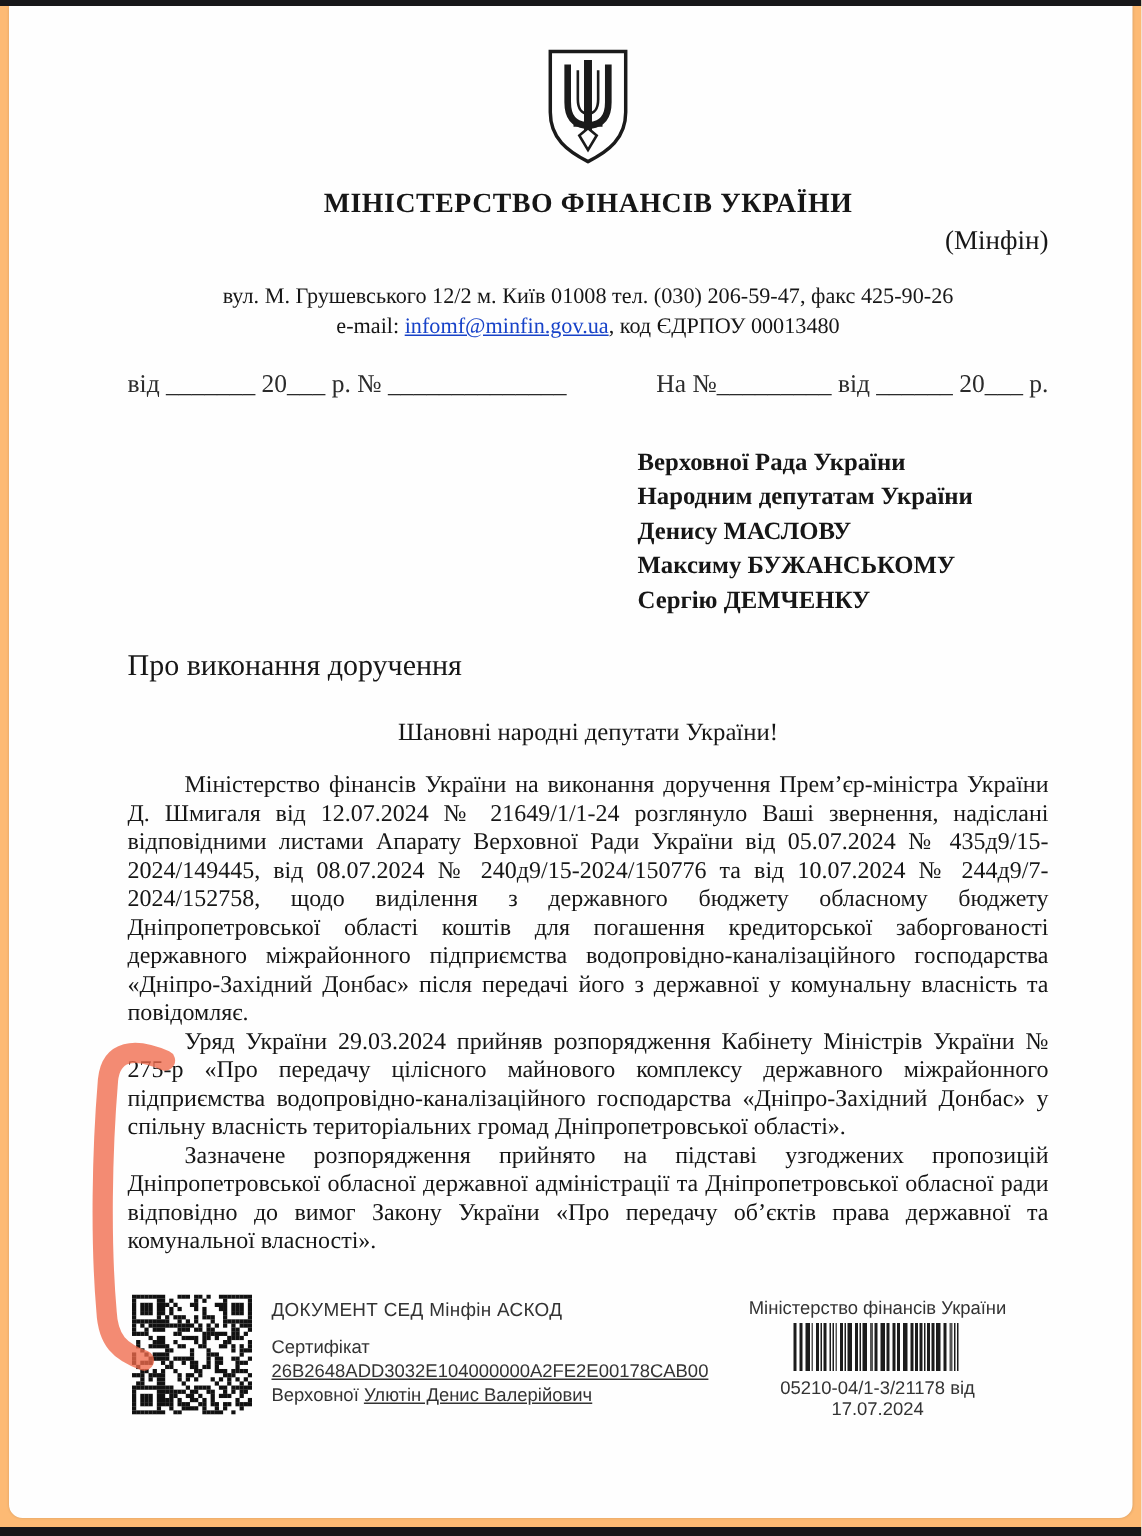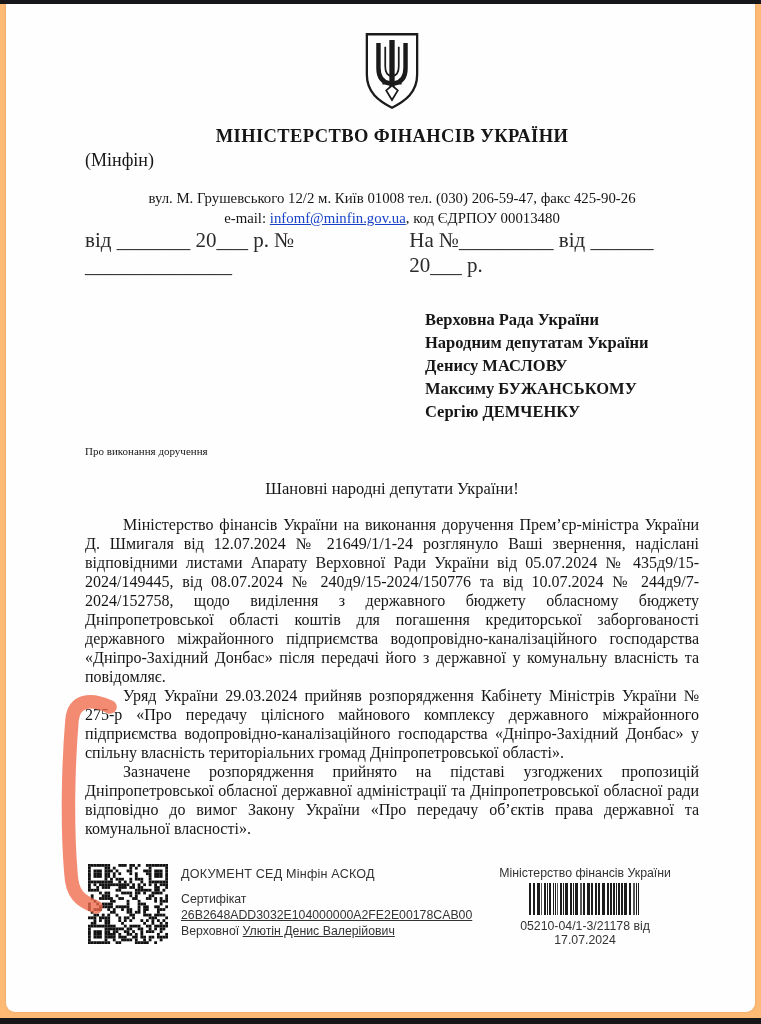--- a/index.html
+++ b/index.html
@@ -6,27 +6,27 @@
   .screen{position:relative;width:761px;height:1024px;overflow:hidden;background:#fdba74;
           font-family:"Liberation Serif", serif;color:#161616;}
   .bar{position:absolute;left:0;width:761px;background:#17171a;z-index:5;}
   .bar.top{top:0;height:4px;}
   .bar.bottom{bottom:0;height:6px;}
   .page{position:absolute;top:4px;left:6px;right:6px;bottom:12px;background:#fefefe;
         border-radius:0 0 9px 9px;box-shadow:0 0 2px rgba(0,0,0,.15);overflow:hidden;}
   .content{position:relative;padding:0 56px 0 79px;}
   .emblem{display:block;margin:28px auto 0;width:58px;height:78px;}
   .title{margin-top:14px;text-align:center;font-weight:bold;font-size:18.5px;line-height:24px;letter-spacing:.4px;}
-  .subtitle{text-align:left;font-size:18px;line-height:24px;}
+  .subtitle{text-align:right;font-size:18px;line-height:24px;}
   .addr{margin-top:16px;text-align:center;font-size:14.8px;line-height:20px;}
   .addr a{color:#1742c8;text-decoration:underline;text-align:center;}
-  .refline{display:flex;justify-content:space-between;font-size:21px;color:#2b2b2b;}
+  .refline{margin-top:18px;display:flex;justify-content:space-between;font-size:17px;color:#2b2b2b;}
   .recipients{margin-top:30px;margin-left:340px;font-weight:bold;font-size:16.5px;line-height:23px;}
   .recipients .cabinet{margin-top:20px;}
-  .subject{margin-top:22px;font-size:11px;}
+  .subject{margin-top:22px;font-size:20px;}
   .salutation{margin-top:22px;text-align:center;font-weight:normal;font-size:16.5px;}
   .body-par{margin:0;font-size:16px;line-height:19px;text-align:justify;text-indent:38px;}
   .body-par.first{margin-top:16px;}
   .bracket{position:absolute;left:52px;top:684px;width:64px;height:236px;pointer-events:none;}
   .footer{margin-top:26px;display:flex;align-items:flex-start;font-family:"Liberation Sans", sans-serif;color:#333;}
   .qr{width:80px;height:80px;flex:0 0 80px;margin-left:3px;}
   .sig{margin-left:13px;font-size:12.3px;line-height:16px;padding-top:2px;}
   .sig .sed{font-size:12.6px;letter-spacing:.2px;margin-bottom:9px;}
   .sig .u{text-decoration:underline;}
   .stamp{margin-left:auto;margin-right:28px;text-align:center;font-size:12.3px;padding-top:2px;}
@@ -63,21 +63,21 @@
           <span>e-mail: </span><a href="#">infomf@minfin.gov.ua</a><span>,  код  ЄДРПОУ 00013480</span>
         </div>
       </div>
 
       <div class="refline">
         <span>від _______ 20___ р. № ______________</span>
         <span>На №_________ від ______ 20___ р.</span>
       </div>
 
       <div class="recipients">
-        <div>Верховна Рада України</div>
+        <div>Верховної Рада України</div>
         <div>Народним депутатам України</div>
         <div>Денису МАСЛОВУ</div>
         <div>Максиму БУЖАНСЬКОМУ</div>
         <div>Сергію ДЕМЧЕНКУ</div>
       </div>
 
       <div class="subject">Про виконання доручення</div>
       <div class="salutation">Шановні народні депутати України!</div>
 
       <p class="body-par first">Міністерство фінансів України на виконання доручення Прем’єр-міністра України Д. Шмигаля від 12.07.2024 № 21649/1/1-24 розглянуло Ваші звернення, надіслані відповідними листами Апарату Верховної Ради України від 05.07.2024 № 435д9/15-2024/149445, від 08.07.2024 № 240д9/15-2024/150776 та від 10.07.2024 № 244д9/7-2024/152758, щодо виділення з державного бюджету обласному бюджету Дніпропетровської області коштів для погашення кредиторської заборгованості державного міжрайонного підприємства водопровідно-каналізаційного господарства «Дніпро-Західний Донбас» після передачі його з державної у комунальну власність та повідомляє.</p>

